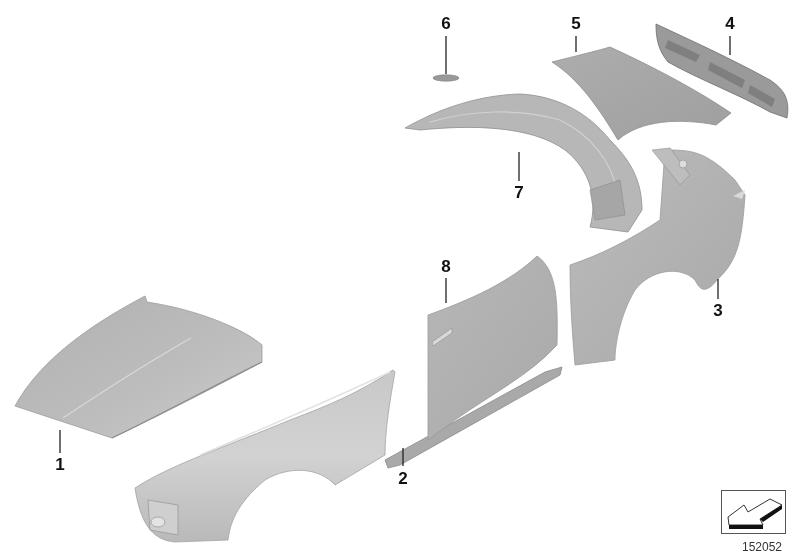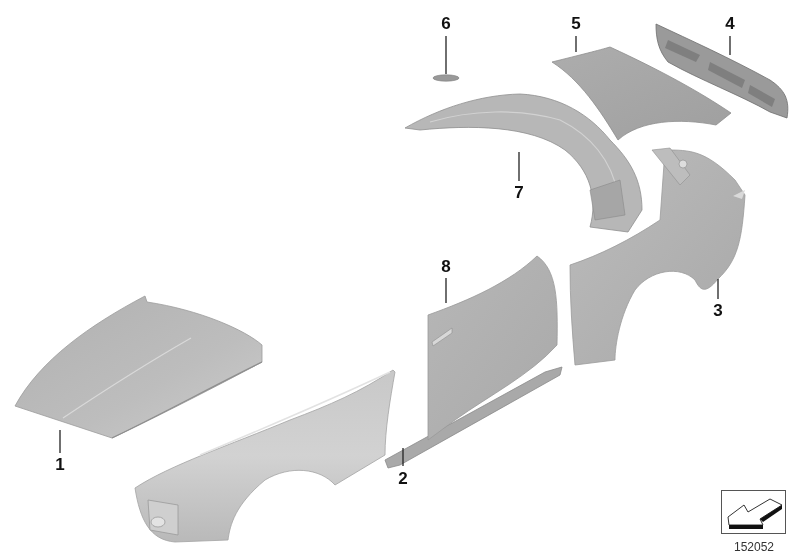--- a/index.html
+++ b/index.html
@@ -1,21 +1,21 @@
 <!DOCTYPE html>
 <html><head>
 <meta charset="utf-8">
 <style>
   html, body { margin:0; padding:0; background:#ffffff; }
   body { width:800px; height:560px; position:relative; overflow:hidden; font-family:"Liberation Sans", sans-serif; }
   #canvas { position:absolute; left:0; top:0; width:800px; height:560px; }
   .callout { position:absolute; font-family:"Liberation Sans", sans-serif; font-weight:bold; font-size:17px; color:#111; line-height:1; text-align:center; width:20px; margin-left:-10px; }
   .part { position:absolute; left:0; top:0; }
   #ref-box { position:absolute; left:721px; top:490px; width:63px; height:42px; border:1px solid #555; background:#fff; }
-  #ref-number { position:absolute; left:726px; top:540px; width:56px; text-align:center; font-size:12px; color:#333; }
+  #ref-number { position:absolute; left:726px; top:540px; width:56px; text-align:right; font-size:12px; color:#333; }
 </style>
 </head>
 <body>
 
 <div id="canvas">
   <svg class="part" width="800" height="560" viewBox="0 0 800 560">
     <defs>
       <linearGradient id="gHood" x1="0" y1="0" x2="1" y2="1">
         <stop offset="0" stop-color="#b0b0b0"></stop>
         <stop offset="0.6" stop-color="#bdbdbd"></stop>

